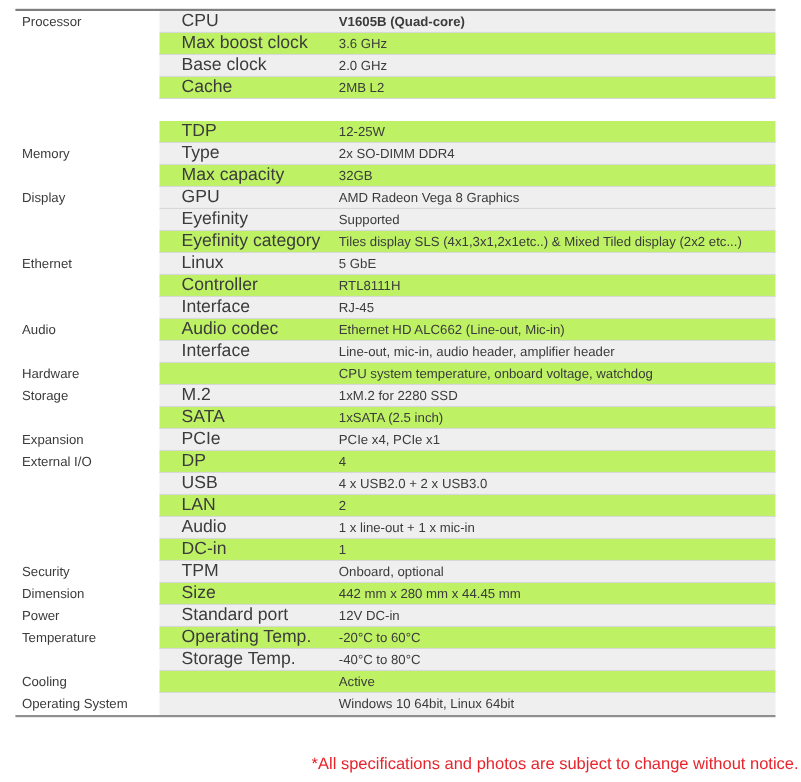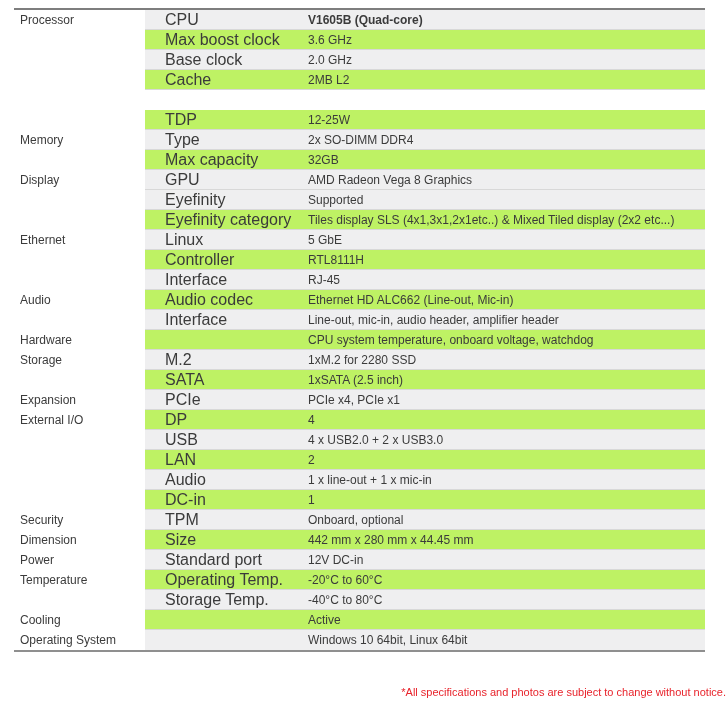--- a/index.html
+++ b/index.html
@@ -70,21 +70,21 @@
     white-space: nowrap;
     overflow: hidden;
   }
   .value-cell.bold {
     font-weight: bold;
   }
   .footnote {
     position: absolute;
     right: 2px;
     top: 686px;
-    font-size: 11px;
+    font-size: 15px;
     color: var(--footnote, #e8232b);
     white-space: nowrap;
   }
 </style>
 </head>
 <body>
 
 <div class="page">
 
   <div class="spec-table">

